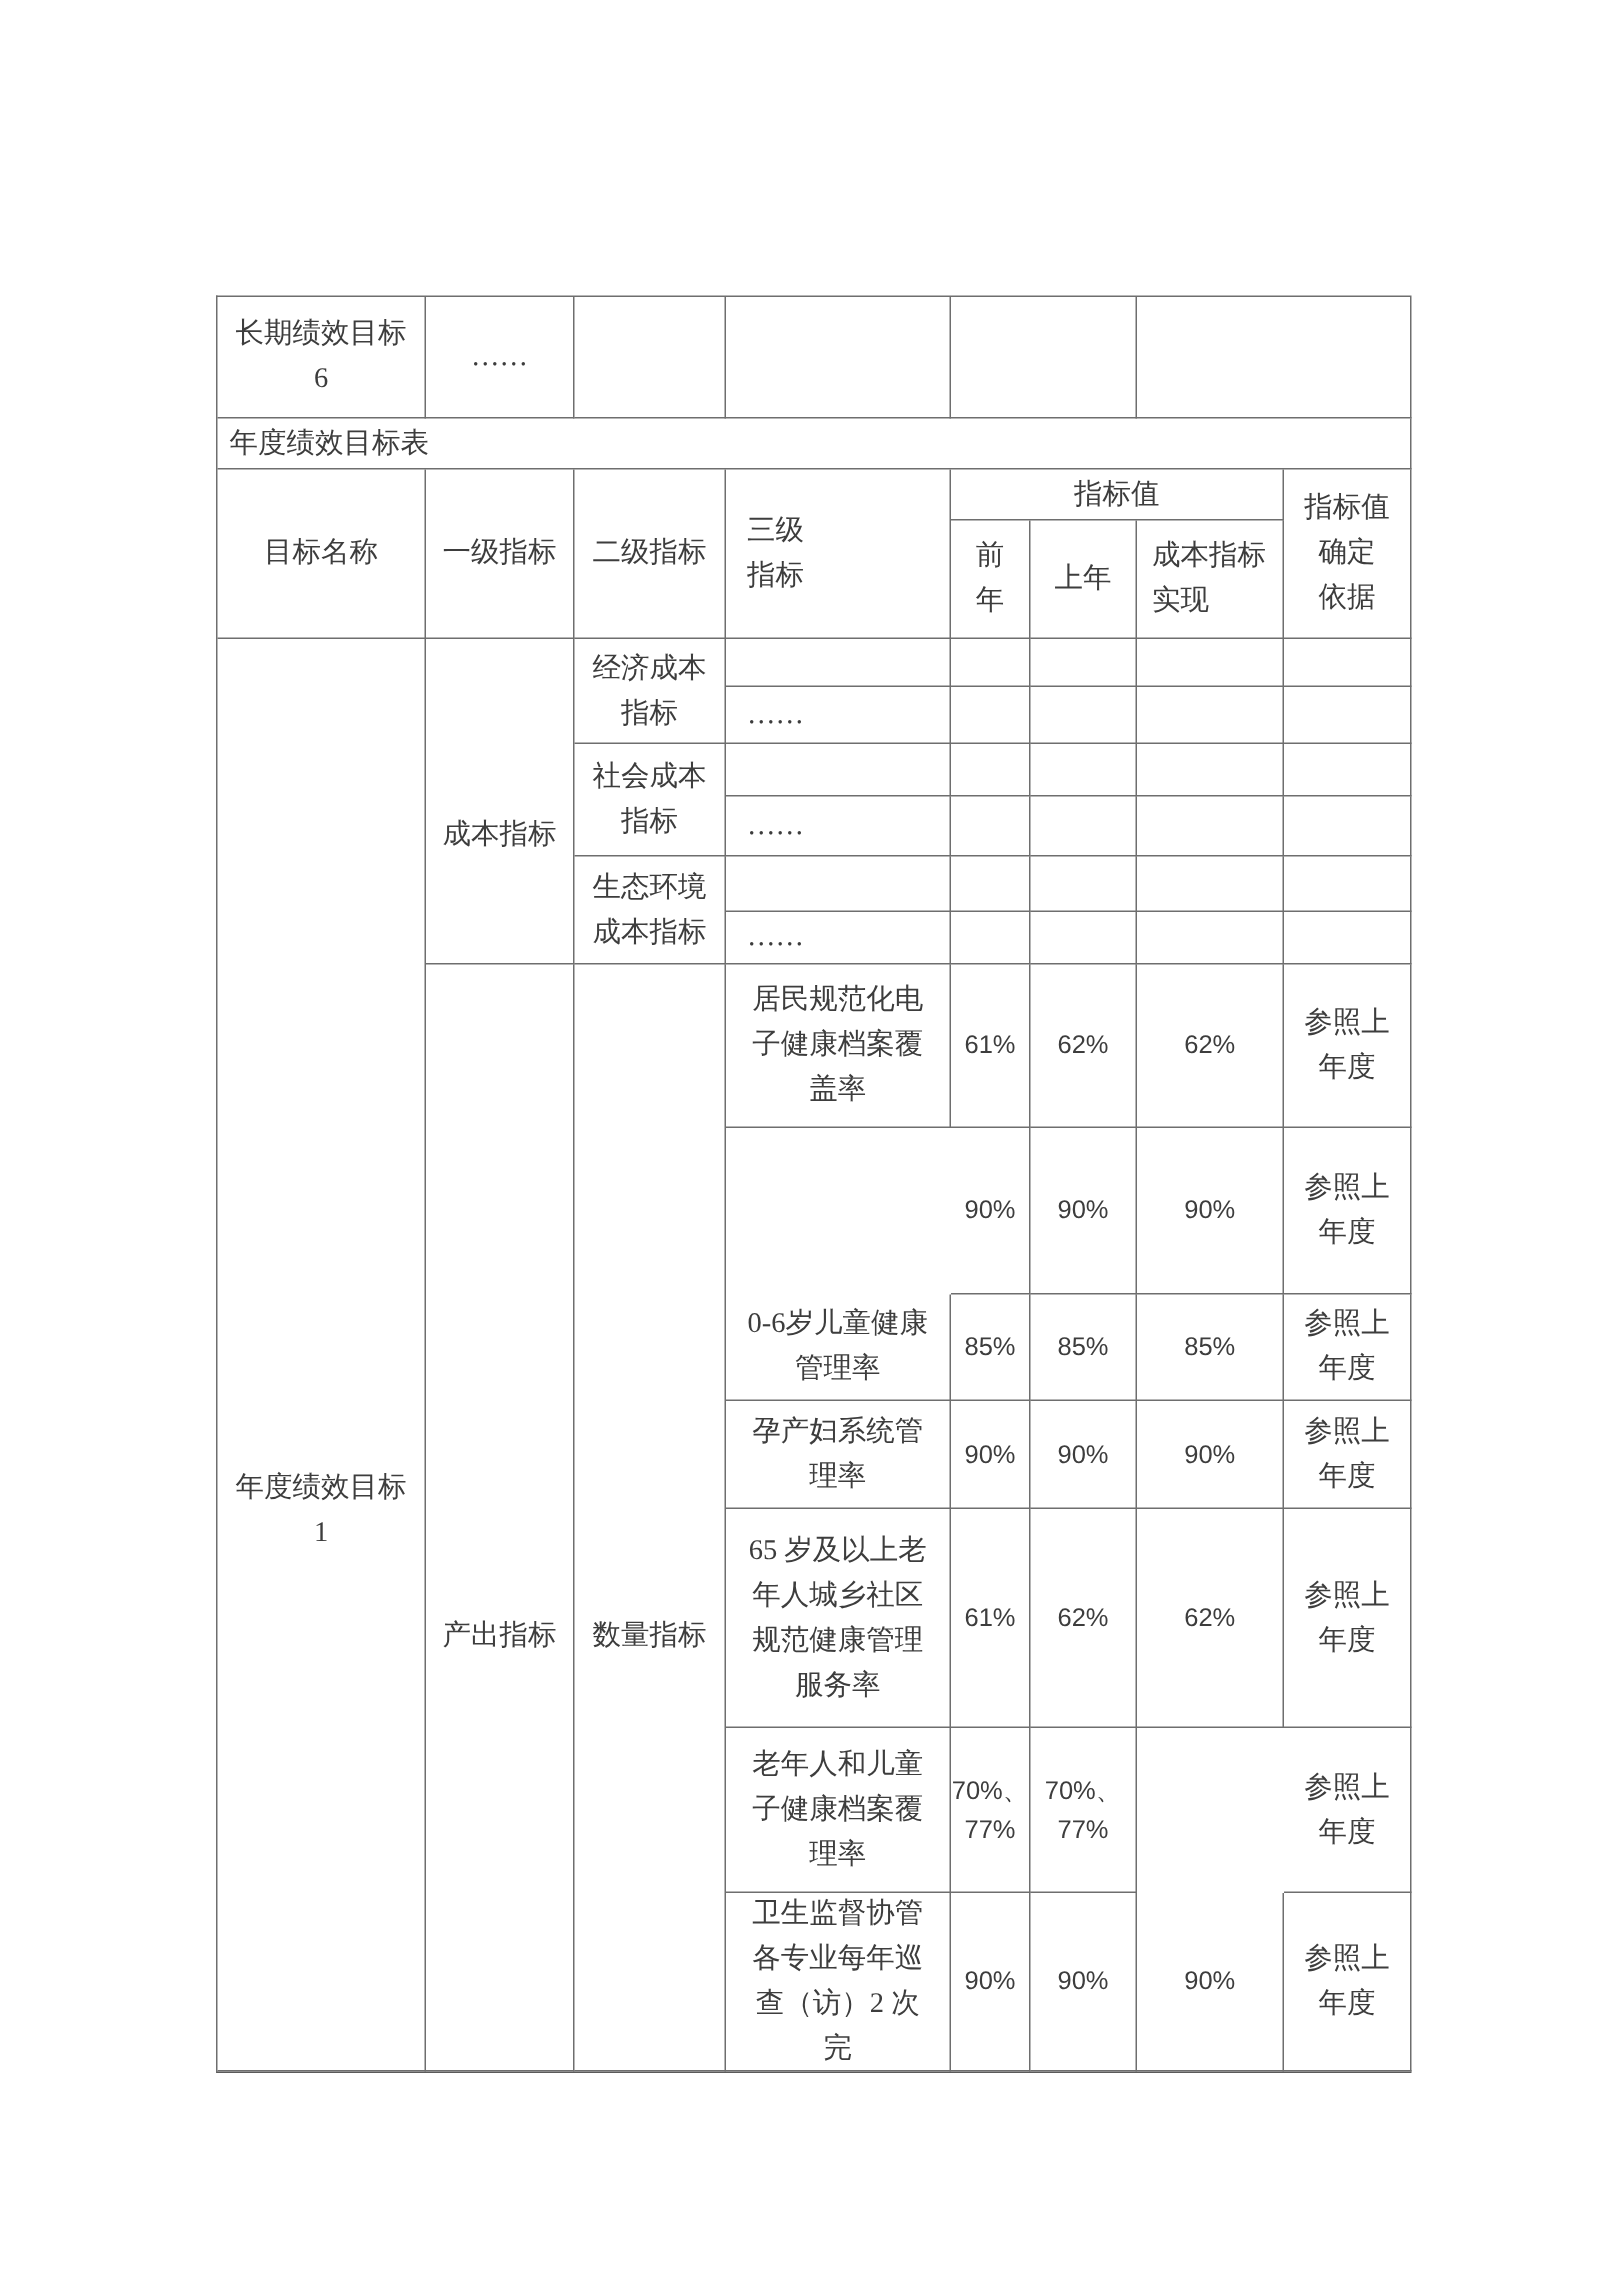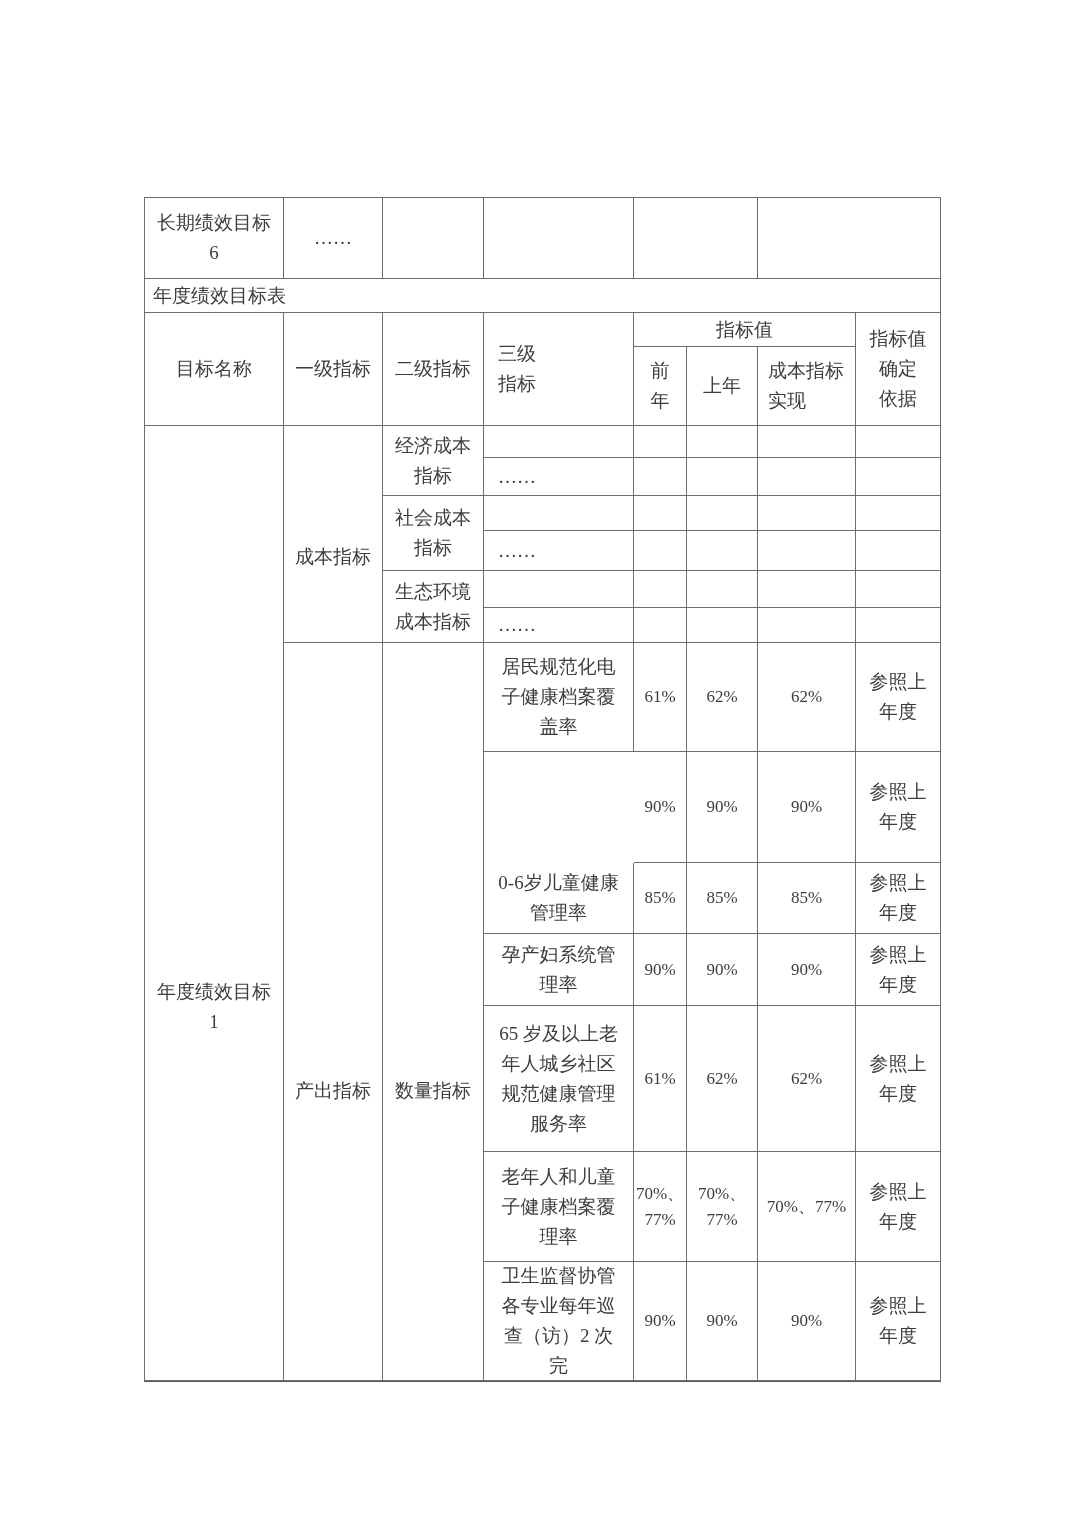--- a/index.html
+++ b/index.html
@@ -42,21 +42,21 @@
   }
   .left {
     justify-content: flex-start;
     text-align: left;
     padding-left: 12px;
   }
   .pad8  { padding-left: 8px; }
   .pad14 { padding-left: 14px; }
   .pad10 { padding-left: 10px; }
   .val {
-    font-family: Liberation Serif, serif;
+    font-family: Liberation Sans, sans-serif;
     font-size: 17px;
     line-height: 26px;
   }
   .goal1 {
     align-items: flex-start;
     padding-top: 551px;
   }
   .costl1 {
     align-items: flex-start;
     padding-top: 116px;
@@ -184,21 +184,20 @@
     <div class="cell" style="grid-area:15/8/16/9">参照上
 年度</div>
 
     <div class="cell" style="grid-area:16/4/17/5">老年人和儿童
 子健康档案覆
 理率</div>
     <div class="cell val" style="grid-area:16/5/17/6">70%、
 77%</div>
     <div class="cell val" style="grid-area:16/6/17/7">70%、
 77%</div>
-    <div class="cell val" style="grid-area:16/7/17/8">70%、77%</div>
     <div class="cell" style="grid-area:16/8/17/9">参照上
 年度</div>
 
     <div class="cell" style="grid-area:17/4/18/5">卫生监督协管
 各专业每年巡
 查（访）2 次
 完</div>
     <div class="cell val" style="grid-area:17/5/18/6">90%</div>
     <div class="cell val" style="grid-area:17/6/18/7">90%</div>
     <div class="cell val" style="grid-area:17/7/18/8">90%</div>

